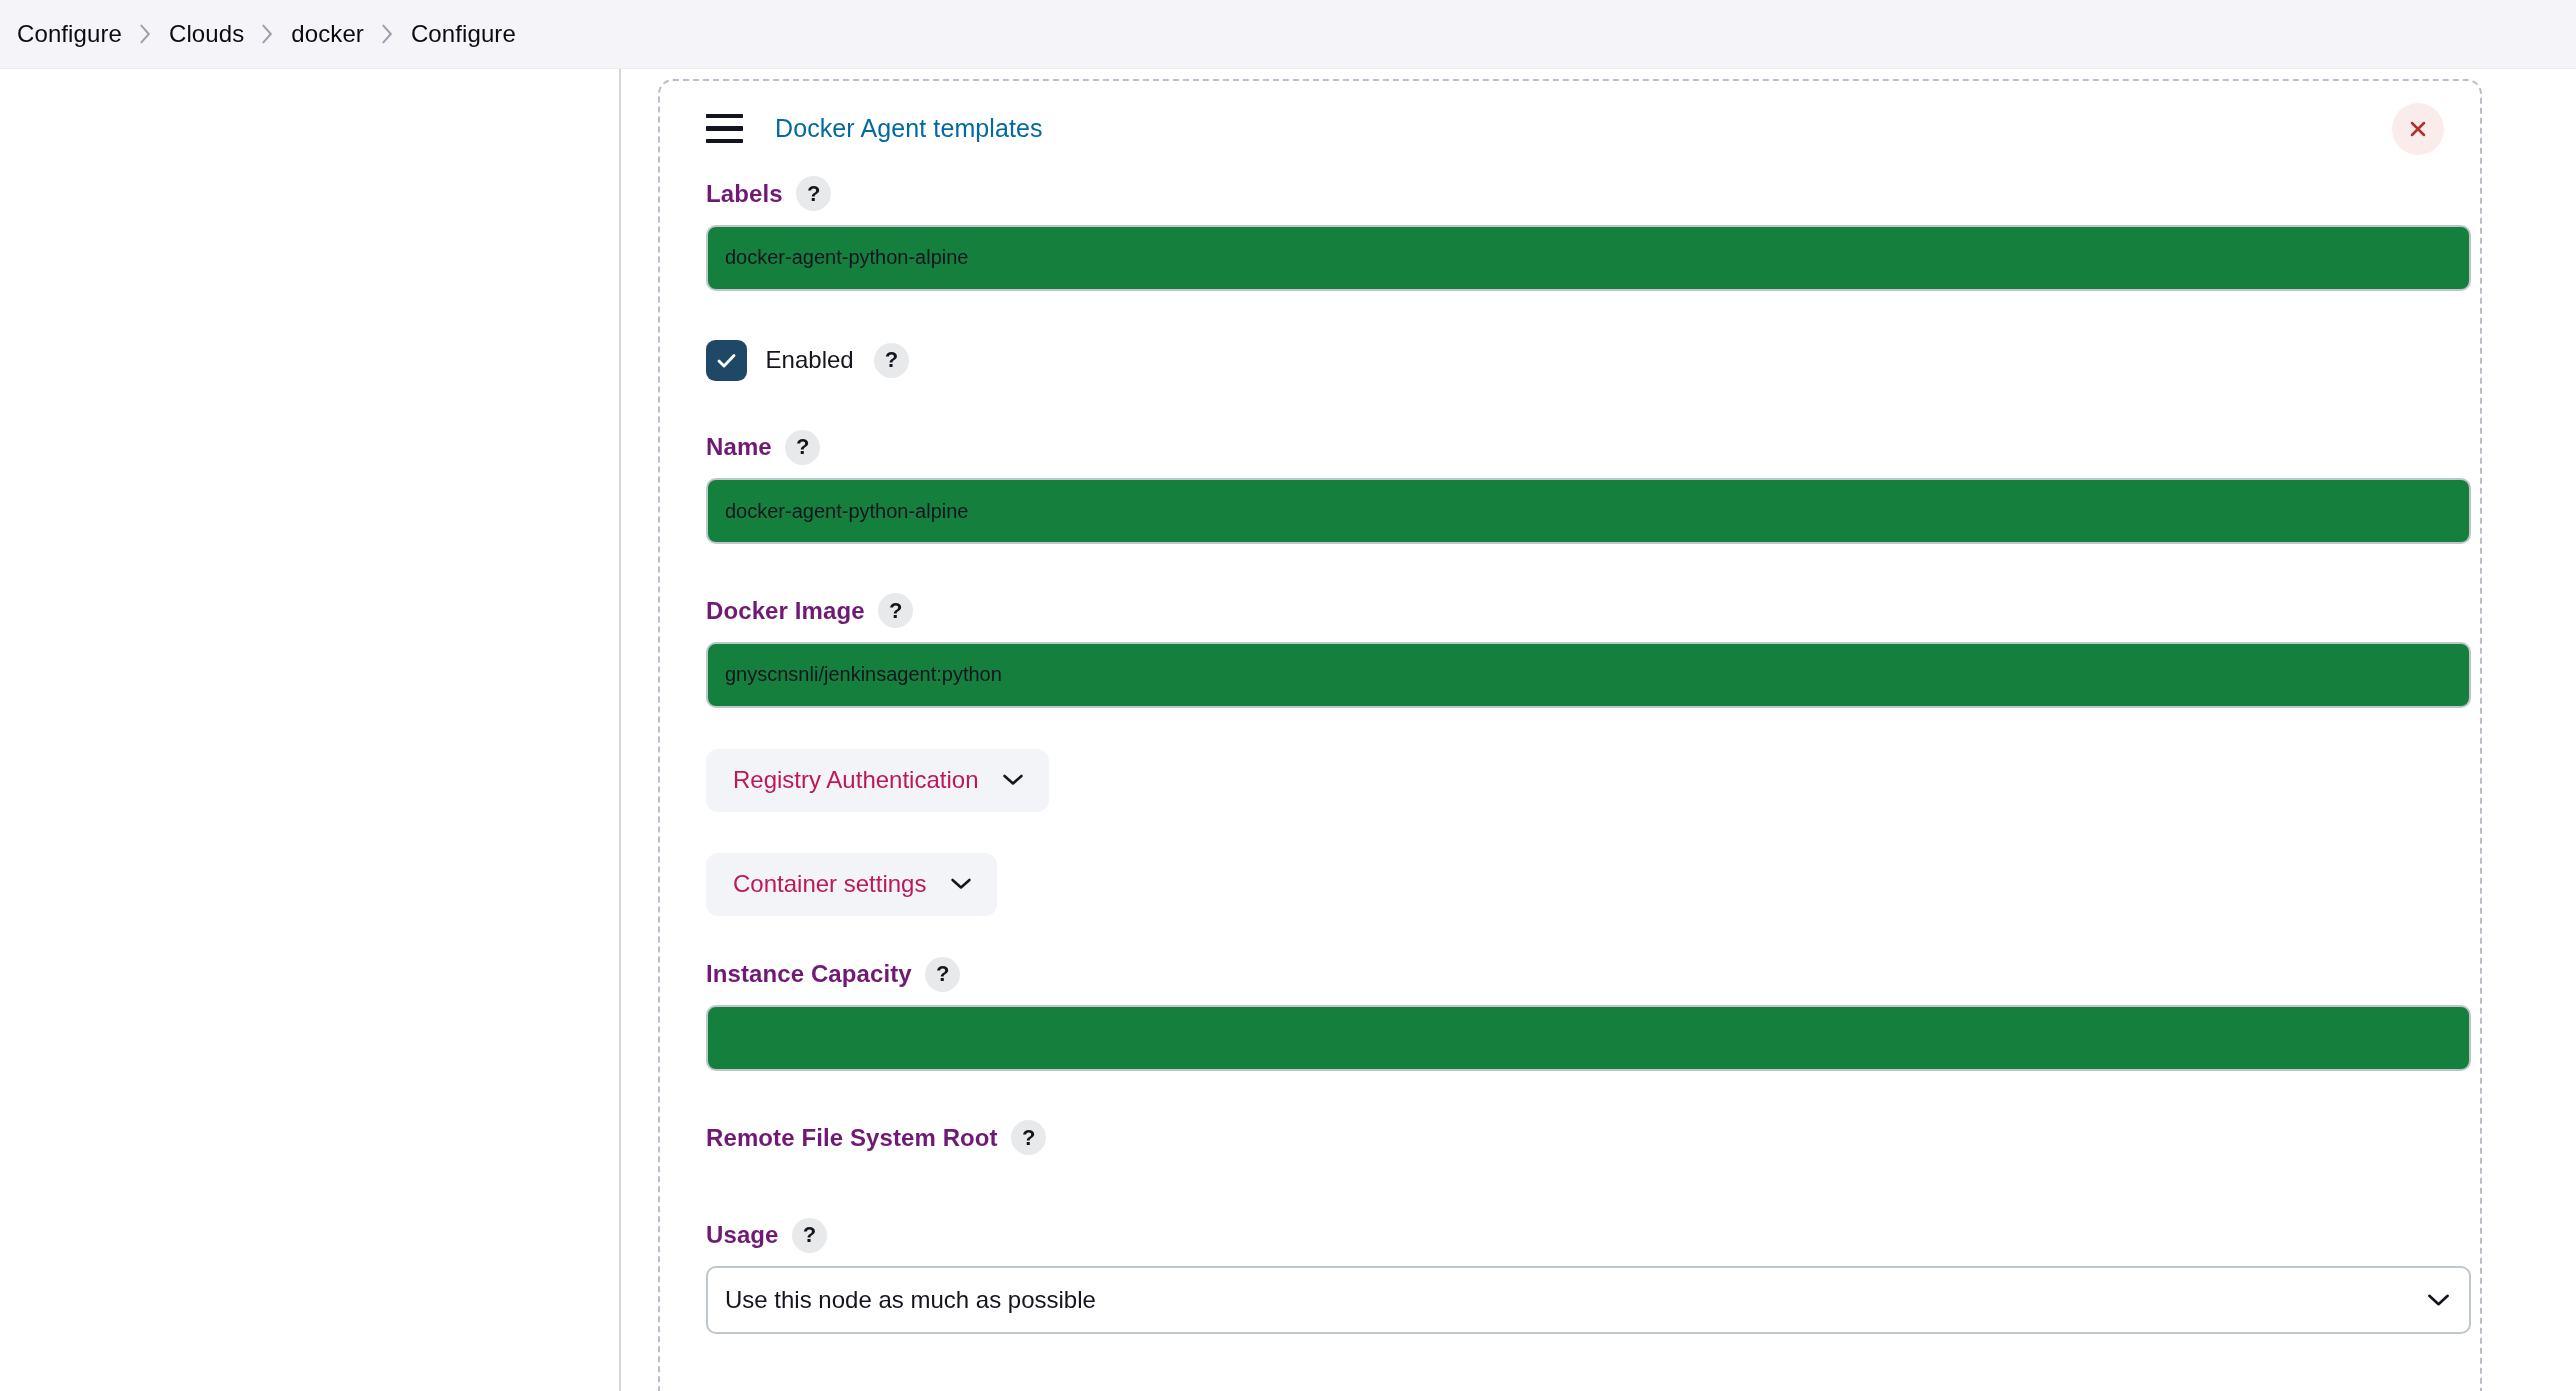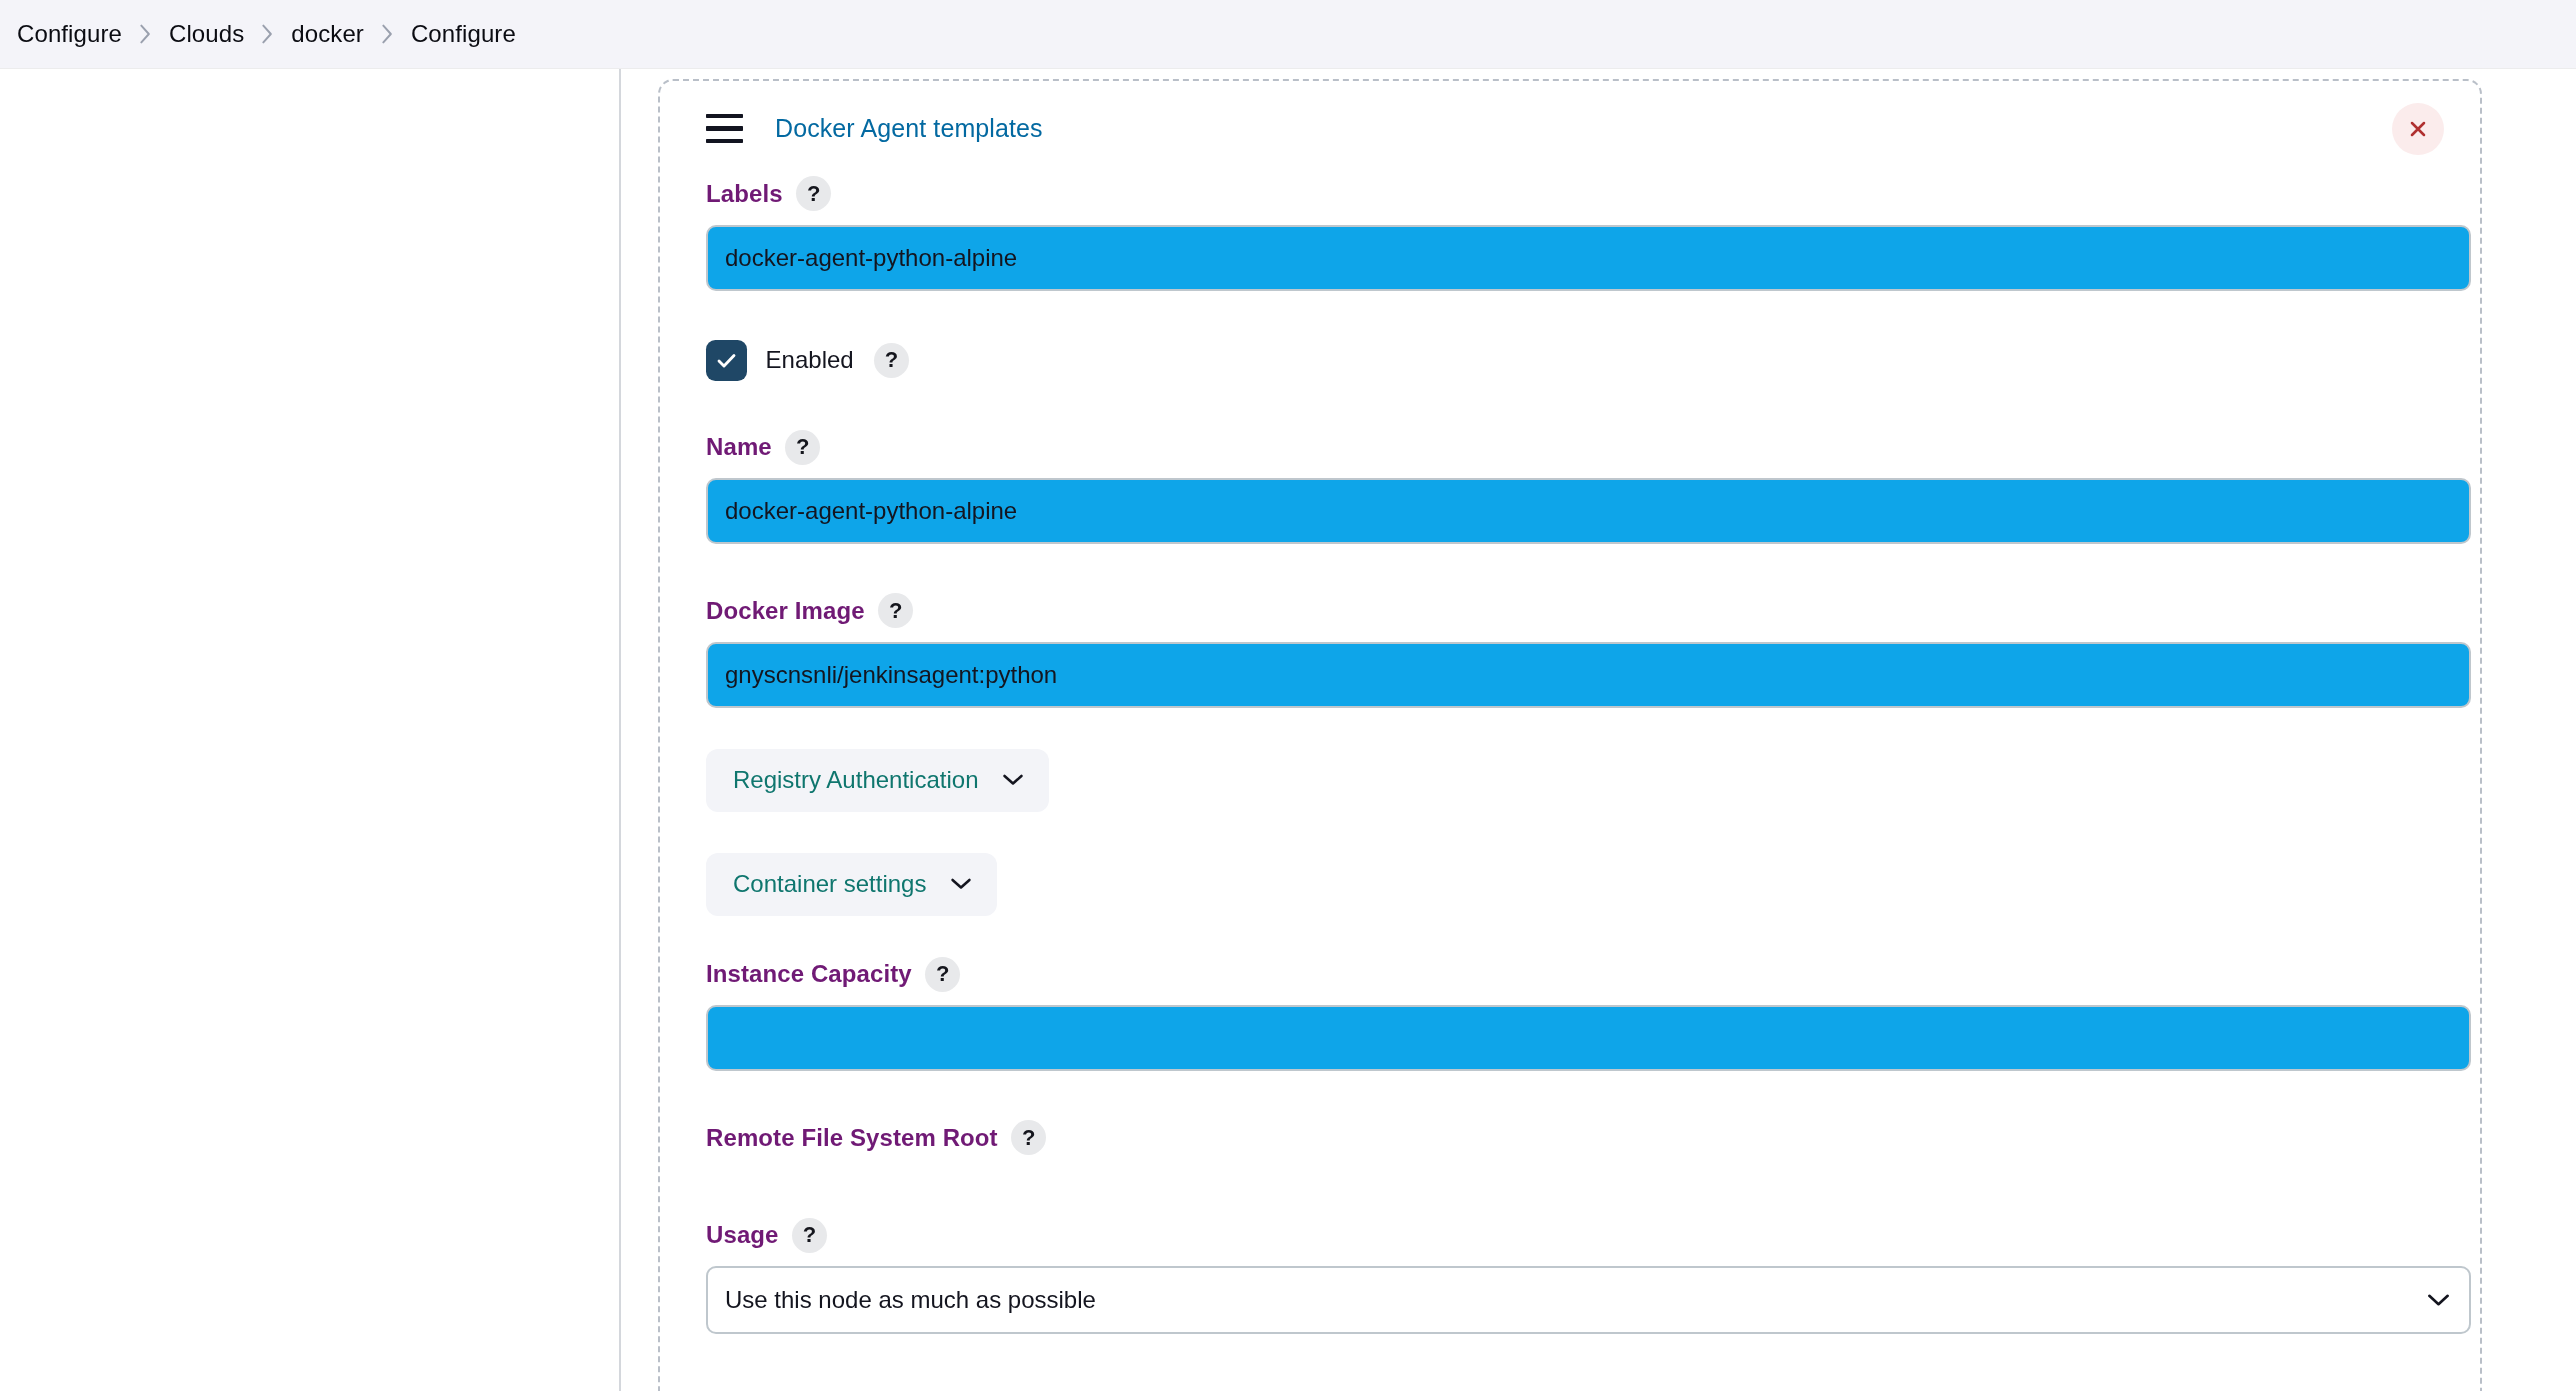--- a/index.html
+++ b/index.html
@@ -145,23 +145,23 @@
     flex: 0 0 auto;
     line-height: 1;
   }
 
   .text-input {
     display: block;
     width: 1765px;
     height: 66px;
     border: 2.5px solid #bfc7cd;
     border-radius: 10px;
-    background: #0ea5e9;
+    background: #15803d;
     font-family: "Liberation Sans", sans-serif;
-    font-size: 24px;
+    font-size: 20px;
     color: #14151f;
     padding: 0 17px;
     outline: none;
   }
   .text-input::placeholder { color: #9aa0ae; }
 
   
   .select-wrap { position: relative; width: 1765px; }
   .select-input {
     display: block;
@@ -220,21 +220,21 @@
     display: inline-flex;
     align-items: center;
     gap: 24px;
     height: 63px;
     padding: 0 25px 0 27px;
     border: none;
     border-radius: 12px;
     background: #f3f4f8;
     font-family: "Liberation Sans", sans-serif;
     font-size: 24px;
-    color: #0f766e;
+    color: #be185d;
     cursor: pointer;
     white-space: nowrap;
   }
   .collapse-btn svg { display: block; }
 
   
   .gap-lg { height: 49px; }
   .gap-md { height: 41px; }
 </style>
 </head>

